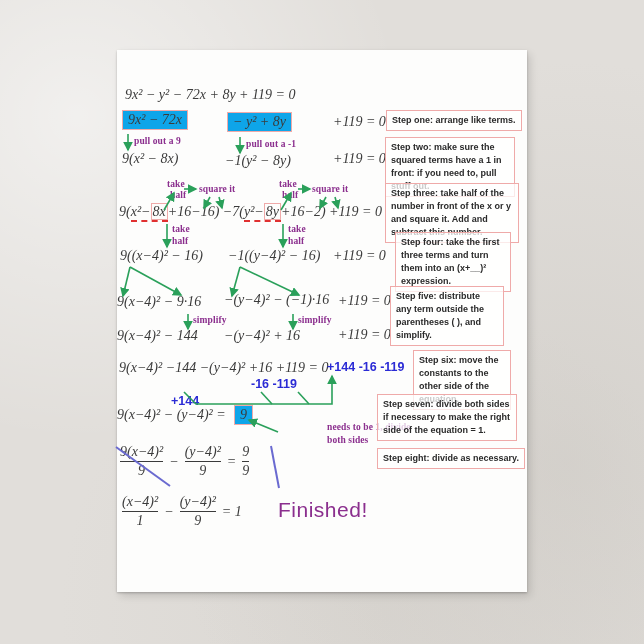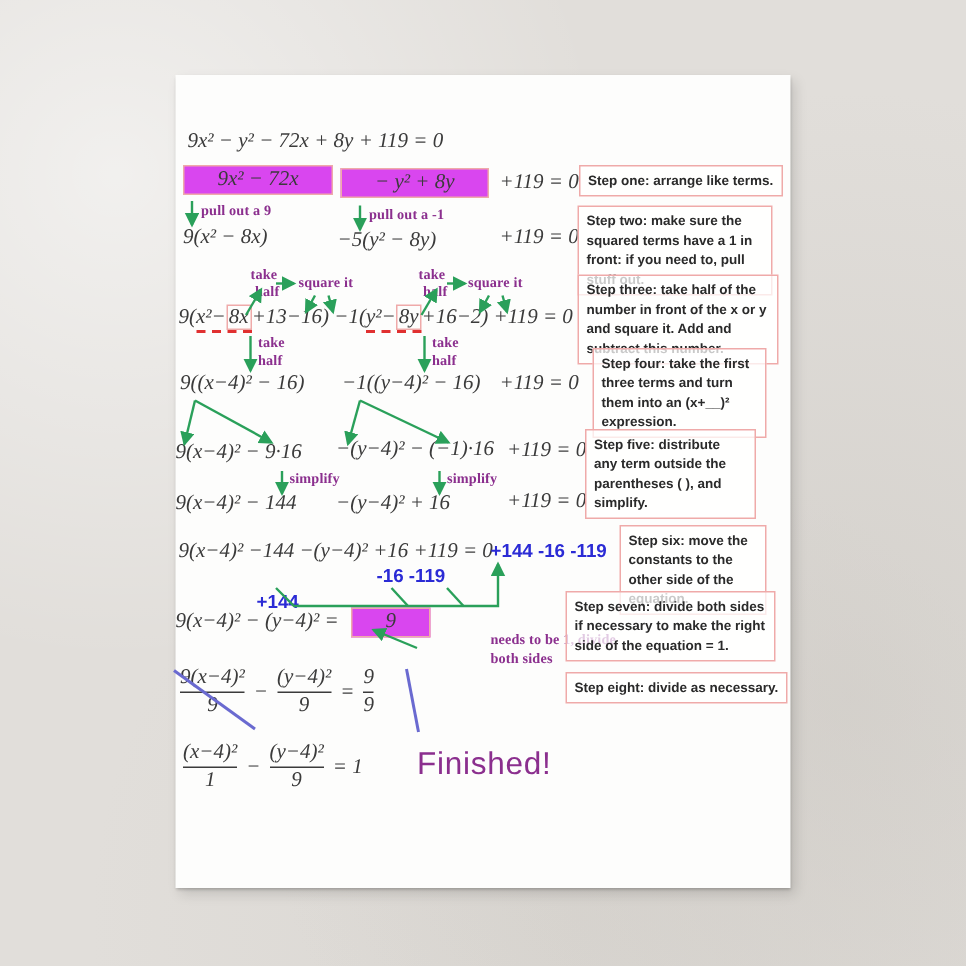--- a/index.html
+++ b/index.html
@@ -18,21 +18,21 @@
   }
   .postcard{
     position:absolute;left:117px;top:50px;width:410px;height:542px;
     background:#fdfdfc;
     box-shadow:0 1px 2px rgba(0,0,0,.22), 3px 4px 8px rgba(0,0,0,.13);
   }
   .math{
     position:absolute;font-family:Liberation Serif, serif;font-style:italic;
     font-size:14px;color:var(--ink);white-space:nowrap;
   }
-  .pbox{border:1px solid var(--pink);padding:1px 22px;background:#d946ef;}
+  .pbox{border:1px solid var(--pink);padding:1px 5px;background:#0ea5e9;}
   .inbox{border:1px solid var(--pink);padding:0 1px;}
   .dashed{border-bottom:2px dashed var(--red);padding-bottom:1px;}
   .ann{
     position:absolute;font-weight:bold;font-size:9.5px;color:var(--purple);
     white-space:nowrap;letter-spacing:.1px;font-family:Liberation Serif, serif;
   }
   .ann.wrap{white-space:normal;line-height:1.35;margin-left:45px;}
   .blue{
     position:absolute;font-weight:bold;font-size:12.5px;color:var(--blue);
     white-space:nowrap;
@@ -63,31 +63,31 @@
 <div class="math" style="left:125px;top:87px">9x² − y² − 72x + 8y + 119 = 0</div>
 
 <div class="math pbox" style="left:122px;top:110px">9x² − 72x</div>
 <div class="math pbox" style="left:227px;top:112px">− y² + 8y</div>
 <div class="math" style="left:333px;top:114px">+119 = 0</div>
 
 <div class="ann" style="left:134px;top:136px">pull out a 9</div>
 <div class="ann" style="left:246px;top:139px">pull out a -1</div>
 
 <div class="math" style="left:122px;top:151px">9(x² − 8x)</div>
-<div class="math" style="left:225px;top:153px">−5(y² − 8y)</div>
+<div class="math" style="left:225px;top:153px">−1(y² − 8y)</div>
 <div class="math" style="left:333px;top:151px">+119 = 0</div>
 
 <div class="ann" style="left:167px;top:179px">take</div>
 <div class="ann" style="left:170px;top:190px">half</div>
 <div class="ann" style="left:199px;top:184px">square it</div>
 <div class="ann" style="left:279px;top:179px">take</div>
 <div class="ann" style="left:282px;top:190px">half</div>
 <div class="ann" style="left:312px;top:184px">square it</div>
 
-<div class="math" style="left:119px;top:204px"><span>9(</span><span class="dashed"><span>x²−</span><span class="inbox">8x</span></span><span>+13−16) −1(</span><span class="dashed"><span>y²−</span><span class="inbox">8y</span></span><span>+16−2) +119 = 0</span></div>
+<div class="math" style="left:119px;top:204px"><span>9(</span><span class="dashed"><span>x²−</span><span class="inbox">8x</span></span><span>+16−16) −7(</span><span class="dashed"><span>y²−</span><span class="inbox">8y</span></span><span>+16−2) +119 = 0</span></div>
 
 <div class="ann" style="left:172px;top:224px">take</div>
 <div class="ann" style="left:172px;top:236px">half</div>
 <div class="ann" style="left:288px;top:224px">take</div>
 <div class="ann" style="left:288px;top:236px">half</div>
 
 <div class="math" style="left:120px;top:248px">9((x−4)² − 16)</div>
 <div class="math" style="left:228px;top:248px">−1((y−4)² − 16)</div>
 <div class="math" style="left:333px;top:248px">+119 = 0</div>
 

